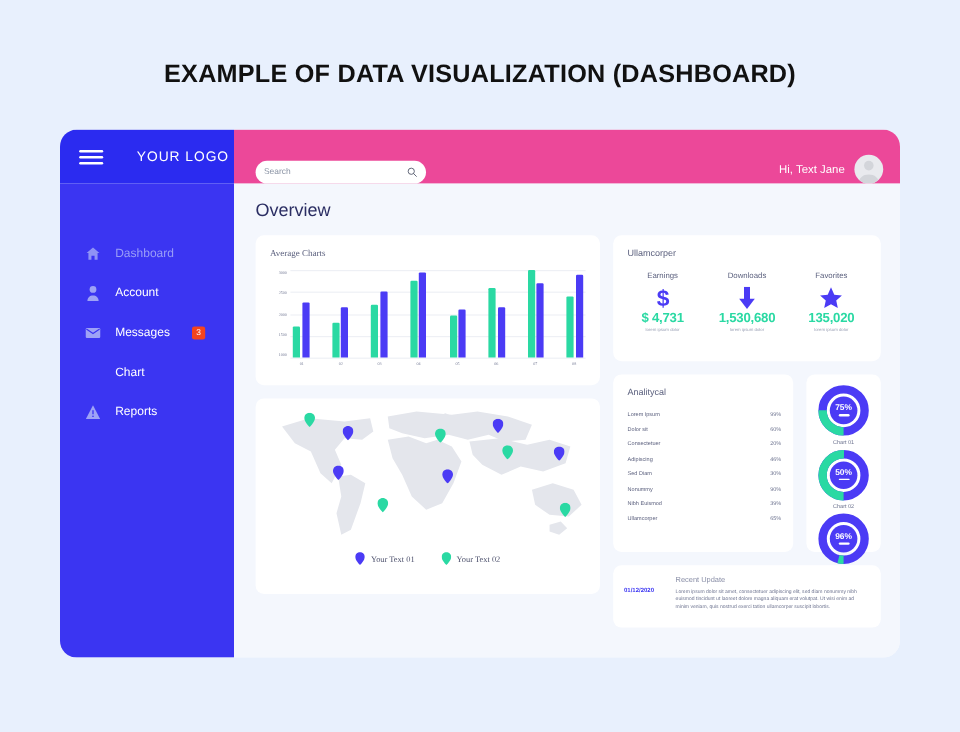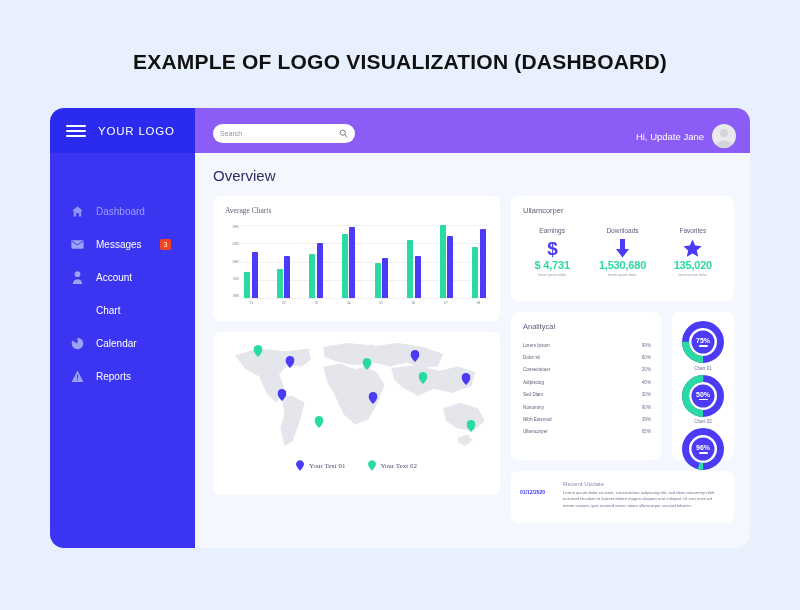--- a/index.html
+++ b/index.html
@@ -24,28 +24,28 @@
     width: 700px; height: 440px;
     border-radius: 14px; overflow: hidden;
     background: #f4f7fd;
     display: flex; flex-direction: column;
   }
 
   
   .topbar { display: flex; height: 45px; flex: 0 0 45px; }
   .brand {
     width: 145px; background: #2b2bf0;
-    display: flex; align-items: center; gap: 12px; padding-left: 16px;
+    display: flex; align-items: center; gap: 28px; padding-left: 16px;
   }
   .burger { display: flex; flex-direction: column; gap: 3px; cursor: pointer; }
   .burger i { display: block; width: 20px; height: 2px; background: #ffffff; border-radius: 2px; }
   .brand-name { color: #ffffff; font-size: 11.5px; letter-spacing: .8px; }
   .topbar-right {
-    flex: 1; background: #8b5cf6;
-    display: flex; align-items: flex-start; padding: 16px 14px 0 18px;
+    flex: 1; background: #ec4899;
+    display: flex; align-items: flex-end; padding: 0 14px 0 18px;
   }
   .search {
     width: 142px; height: 19px; background: #ffffff; border-radius: 10px;
     display: flex; align-items: center; padding: 0 7px;
   }
   .search input {
     border: 0; outline: 0; flex: 1; font-size: 7px; color: #6b7280;
     font-family: "Liberation Sans", sans-serif; background: transparent;
   }
   .search input::placeholder { color: #8b94a5; }
@@ -160,21 +160,21 @@
   .recent-card { height: 52px; display: flex; padding: 9px 10px 0 9px; gap: 9px; }
   .recent-date { font-size: 5px; color: #3b35f2; font-weight: bold; padding-top: 9px; width: 34px; flex: 0 0 34px; }
   .recent-title { font-size: 6.2px; color: #8b90a8; }
   .recent-text { font-size: 4.2px; color: #6e7490; line-height: 1.5; margin-top: 3px; }
 </style>
 </head>
 <body>
 
 <div class="page">
 
-  <div class="page-title">EXAMPLE OF LOGO VISUALIZATION (DASHBOARD)</div>
+  <div class="page-title">EXAMPLE OF DATA VISUALIZATION (DASHBOARD)</div>
 
   <div class="app">
 
     <div class="topbar">
       <div class="brand">
         <span class="burger">
           <i></i>
             <i></i>
             <i></i>
         </span>
@@ -182,21 +182,21 @@
       </div>
       <div class="topbar-right">
         <div class="search">
           <input placeholder="Search" style="">
           <svg class="search-icon" viewBox="0 0 16 16">
             <circle cx="6.6" cy="6.6" r="4.6" fill="none" stroke="#5a6072" stroke-width="1.4"></circle>
             <line x1="10" y1="10" x2="14.2" y2="14.2" stroke="#5a6072" stroke-width="1.4" stroke-linecap="round"></line>
           </svg>
         </div>
         <div class="user">
-          <span class="user-name">Hi, Update Jane</span>
+          <span class="user-name">Hi, Text Jane</span>
           <span class="avatar">
             <svg width="24" height="24" viewBox="0 0 24 24">
               <circle cx="12" cy="9" r="4" fill="#d3d5da"></circle>
               <path d="M3.5 24c0-4.8 3.8-7.6 8.5-7.6s8.5 2.8 8.5 7.6z" fill="#d3d5da"></path>
             </svg>
           </span>
         </div>
       </div>
     </div>
 
@@ -204,57 +204,48 @@
 
       <div class="sidebar">
 
         <div class="nav-item muted">
           <span class="nav-icon">
             <svg width="13" height="13" viewBox="0 0 16 16">
                 <path d="M8 1.6 1.4 7.1h1.9V14h3.1V9.9h3.2V14h3.1V7.1h1.9z" fill="#8f93f5"></path>
               </svg>
           </span>
           <span class="nav-label">Dashboard</span>
+        </div>
+
+        <div class="nav-item">
+          <span class="nav-icon">
+            <svg width="11" height="13" viewBox="0 0 12 14">
+                <circle cx="6" cy="3.4" r="3.1" fill="#9ea2f6"></circle>
+                <path d="M0.9 14c0-3.2 2.3-5 5.1-5s5.1 1.8 5.1 5z" fill="#9ea2f6"></path>
+              </svg>
+          </span>
+          <span class="nav-label">Account</span>
         </div>
 
         <div class="nav-item">
           <span class="nav-icon">
             <svg width="13" height="11" viewBox="0 0 16 12">
                 <rect x="0.5" y="0.8" width="15" height="10.4" rx="1.3" fill="#9ea2f6"></rect>
                 <path d="M1.2 2 8 6.6 14.8 2" fill="none" stroke="#3b35f2" stroke-width="1.2"></path>
               </svg>
           </span>
           <span class="nav-label">Messages</span>
           <span class="badge">3</span>
         </div>
 
         <div class="nav-item">
-          <span class="nav-icon">
-            <svg width="11" height="13" viewBox="0 0 12 14">
-                <circle cx="6" cy="3.4" r="3.1" fill="#9ea2f6"></circle>
-                <path d="M0.9 14c0-3.2 2.3-5 5.1-5s5.1 1.8 5.1 5z" fill="#9ea2f6"></path>
-              </svg>
-          </span>
-          <span class="nav-label">Account</span>
-        </div>
-
-        <div class="nav-item">
           <span class="nav-icon"></span>
           <span class="nav-label">Chart</span>
         </div>
 
-        <div class="nav-item">
-          <span class="nav-icon">
-            <svg width="13" height="13" viewBox="0 0 14 14">
-                <circle cx="7" cy="7" r="6.2" fill="#9ea2f6"></circle>
-                <path d="M7 7V0.8A6.2 6.2 0 0 0 1.6 4z" fill="#3b35f2"></path>
-              </svg>
-          </span>
-          <span class="nav-label">Calendar</span>
-        </div>
 
         <div class="nav-item">
           <span class="nav-icon">
             <svg width="13" height="13" viewBox="0 0 14 14">
                 <path d="M7 0.8 13.4 13H0.6z" fill="#9ea2f6"></path>
                 <rect x="6.4" y="5" width="1.2" height="4" rx=".6" fill="#3b35f2"></rect>
                 <circle cx="7" cy="10.6" r=".75" fill="#3b35f2"></circle>
               </svg>
           </span>
           <span class="nav-label">Reports</span>

